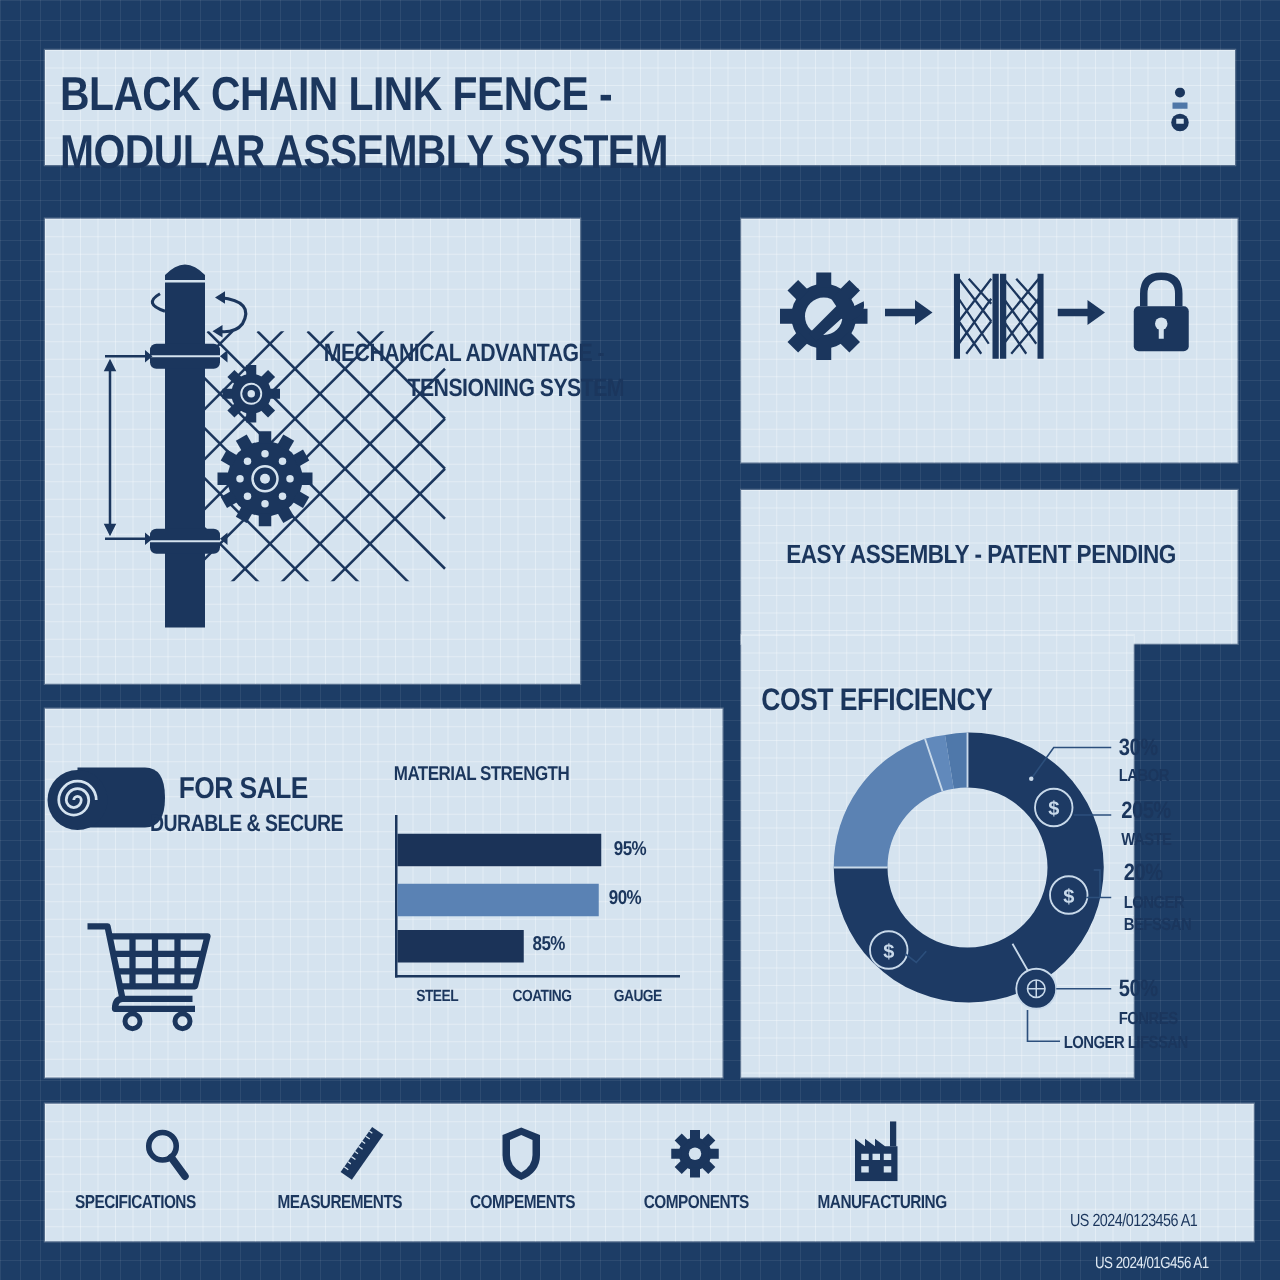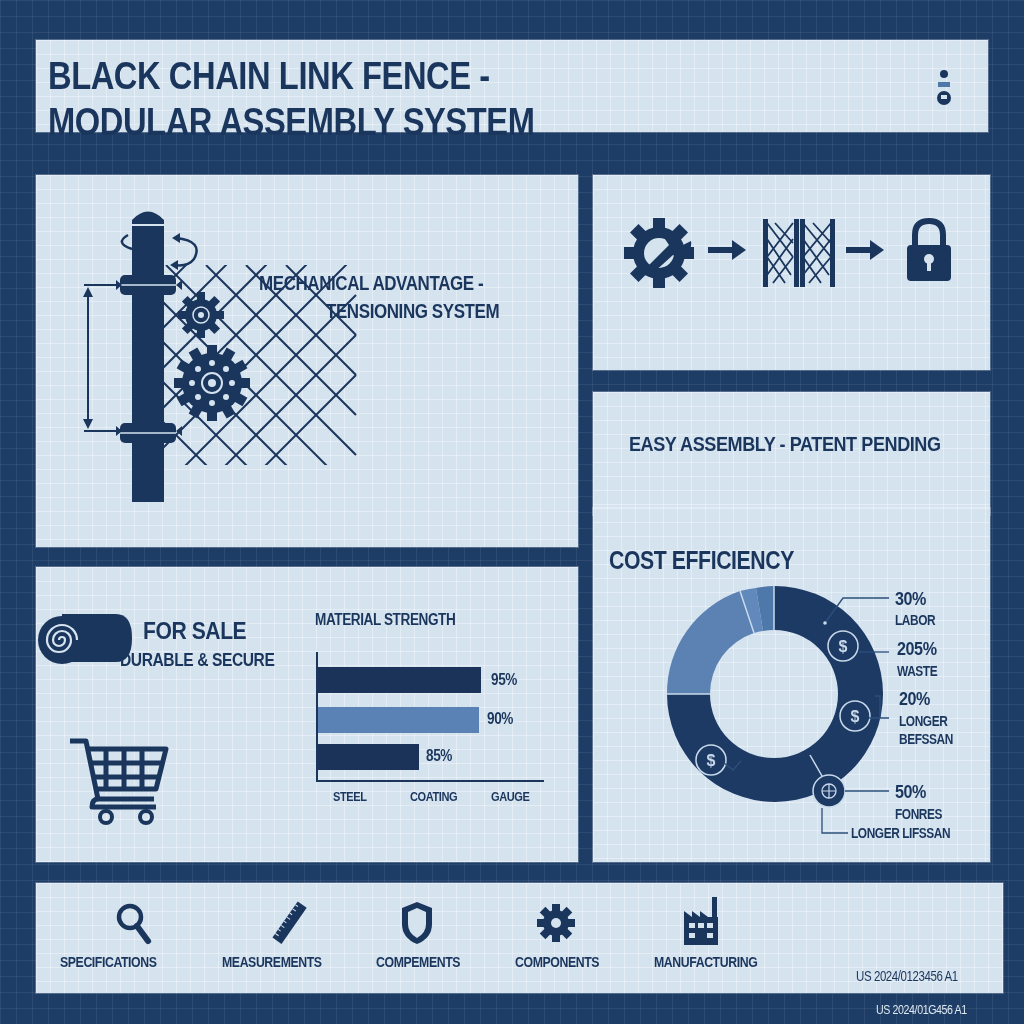--- a/index.html
+++ b/index.html
@@ -34,21 +34,21 @@
   <div class="abs" style="left:900px;top:30px;">
     <svg width="16" height="40" viewBox="0 0 16 40">
       <circle cx="8" cy="4" r="4" fill="#1b365d"></circle>
       <rect x="2" y="12" width="12" height="5" fill="#4f77a8"></rect>
       <circle cx="8" cy="28" r="7" fill="#1b365d"></circle>
       <rect x="5" y="25" width="6" height="4" fill="#d5e3ef"></rect>
     </svg>
   </div>
 </div>
 
-<div class="panel" style="left:36px;top:175px;width:542px;height:372px;">
+<div class="panel" style="left:36px;top:175px;width:428px;height:372px;">
   <svg class="abs" style="left:0;top:0;" width="340" height="340" viewBox="0 0 340 340">
     <defs>
       <clipPath id="meshclip">
           <rect x="110" y="90" width="220" height="200"></rect>
         </clipPath>
     </defs>
 
     <g clip-path="url(#meshclip)" stroke="#1b365d" stroke-width="2" fill="none">
       <path d="M110 110 L320 320 M110 150 L290 330 M110 190 L250 330 M110 230 L210 330 M130 90 L320 280 M170 90 L320 240 M210 90 L320 200 M250 90 L320 160"></path>
       <path d="M320 80 L100 300 M320 120 L140 300 M320 160 L180 300 M320 200 L220 300 M280 80 L100 260 M240 80 L100 220 M200 80 L100 180 M160 80 L100 140"></path>
@@ -206,21 +206,21 @@
     <div class="abs" style="left:282px;top:140px;width:161px;height:26px;background:#5a82b4;"></div>
     <div class="abs cond" style="left:451px;top:143px;font-size:16px;transform:scaleX(0.85);">90%</div>
     <div class="abs" style="left:282px;top:177px;width:101px;height:26px;background:#1b3358;"></div>
     <div class="abs cond" style="left:390px;top:180px;font-size:16px;transform:scaleX(0.85);">85%</div>
     <div class="abs cond" style="left:297px;top:222px;font-size:13px;transform:scaleX(0.85);">STEEL</div>
     <div class="abs cond" style="left:374px;top:222px;font-size:13px;transform:scaleX(0.85);">COATING</div>
     <div class="abs cond" style="left:455px;top:222px;font-size:13px;transform:scaleX(0.85);">GAUGE</div>
   </div>
 </div>
 
-<div class="panel" style="left:593px;top:508px;width:397px;height:354px;">
+<div class="panel" style="left:593px;top:508px;width:314px;height:354px;">
   <div class="abs cond" style="left:16px;top:38px;font-size:25px;transform:scaleX(0.85);">COST EFFICIENCY</div>
   <svg class="abs" style="left:0;top:0;" width="397" height="354" viewBox="0 0 397 354">
 
     <path d="M181 78 A108 108 0 1 1 74 186 L117 186 A64 64 0 1 0 181 122 Z" fill="#1d3a64"></path>
     <path d="M74 186 A108 108 0 0 1 147 83 L161 125 A64 64 0 0 0 117 186 Z" fill="#5b82b3"></path>
     <path d="M147 83 A108 108 0 0 1 163 80 L170 123 A64 64 0 0 0 161 125 Z" fill="#6189bb"></path>
     <path d="M163 80 A108 108 0 0 1 181 78 L181 122 A64 64 0 0 0 170 123 Z" fill="#4f78aa"></path>
     <path d="M74 186 L117 186 M147 83 L161 125 M181 78 L181 122 M217 247 L233 275" stroke="#c8d9ea" stroke-width="1.5" fill="none"></path>
 
     <g stroke="#c8d9ea" stroke-width="1.5" fill="#1d3a64">

